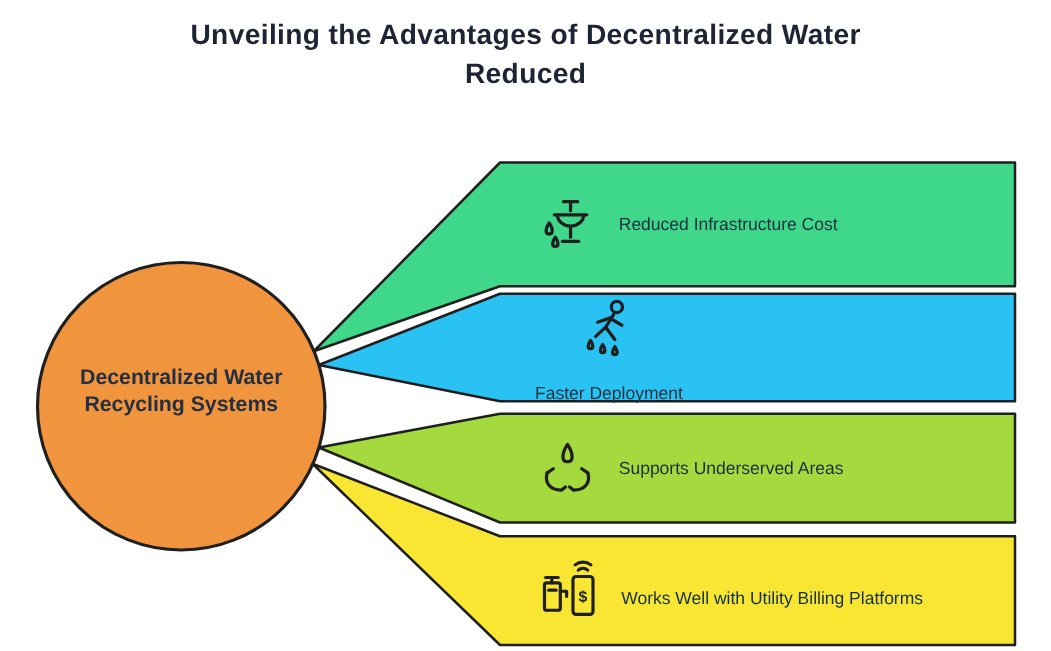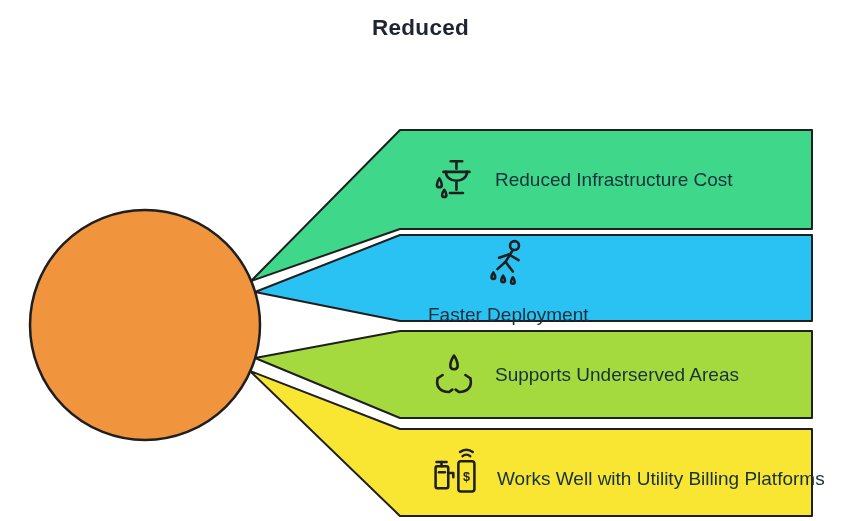--- a/index.html
+++ b/index.html
@@ -36,21 +36,21 @@
     color: #243041;
   }
   .row {
     position: absolute;
     left: 428px;
     display: flex;
     align-items: center;
     gap: 15px;
   }
   .row .label {
-    font-size: 19px;
+    font-size: 14px;
     line-height: 25px;
     color: #17313d;
   }
   .r1 { top: 130px; height: 99px; }
   .r2 { top: 235px; height: 86px; flex-direction: column; }
   .r3 { top: 331px; height: 87px; }
   .r4 { top: 429px; height: 87px; }
   .r4 .label { max-width: 330px; margin-top: 12px; }
   .icon { flex: 0 0 auto; display: flex; align-items: center; }
 </style>
@@ -61,23 +61,25 @@
 
   <svg class="shapes" width="841" height="521" viewBox="0 0 841 521">
     <polygon points="251,281 400,130 812,130 812,229 400,229" stroke-width="2" stroke-linejoin="round" fill="#3fd789" stroke="#1f1f1f"></polygon>
     <polygon points="255,292 400,235 812,235 812,321 400,321" stroke-width="2" stroke-linejoin="round" fill="#2ac2f2" stroke="#1f1f1f"></polygon>
     <polygon points="255,358 400,331 812,331 812,418 400,418" stroke-width="2" stroke-linejoin="round" fill="#a5da3e" stroke="#1f1f1f"></polygon>
     <polygon points="250,371 400,429 812,429 812,516 400,516" stroke-width="2" stroke-linejoin="round" fill="#f8e632" stroke="#1f1f1f"></polygon>
     <circle cx="145" cy="325" r="115" stroke-width="2.5" fill="#f0943e" stroke="#1f1f1f"></circle>
   </svg>
 
   <h1 class="title">
+    <span>Unveiling the Advantages of Decentralized Water</span>
     <span>Reduced</span>
   </h1>
 
+  <div class="hub-label">Decentralized Water Recycling Systems</div>
 
   <div class="row r1">
     <span class="icon">
       <svg width="52" height="52" viewBox="0 0 64 64">
         <g fill="none" stroke-width="3.2" stroke-linecap="round" stroke-linejoin="round" stroke="#1f1f1f">
           <path d="M28 9 h14"></path>
           <path d="M35 9 v9"></path>
           <path d="M19 22 h32"></path>
           <path d="M22 22 a13 11 0 0 0 26 0"></path>
           <path d="M35 35 v9"></path>

